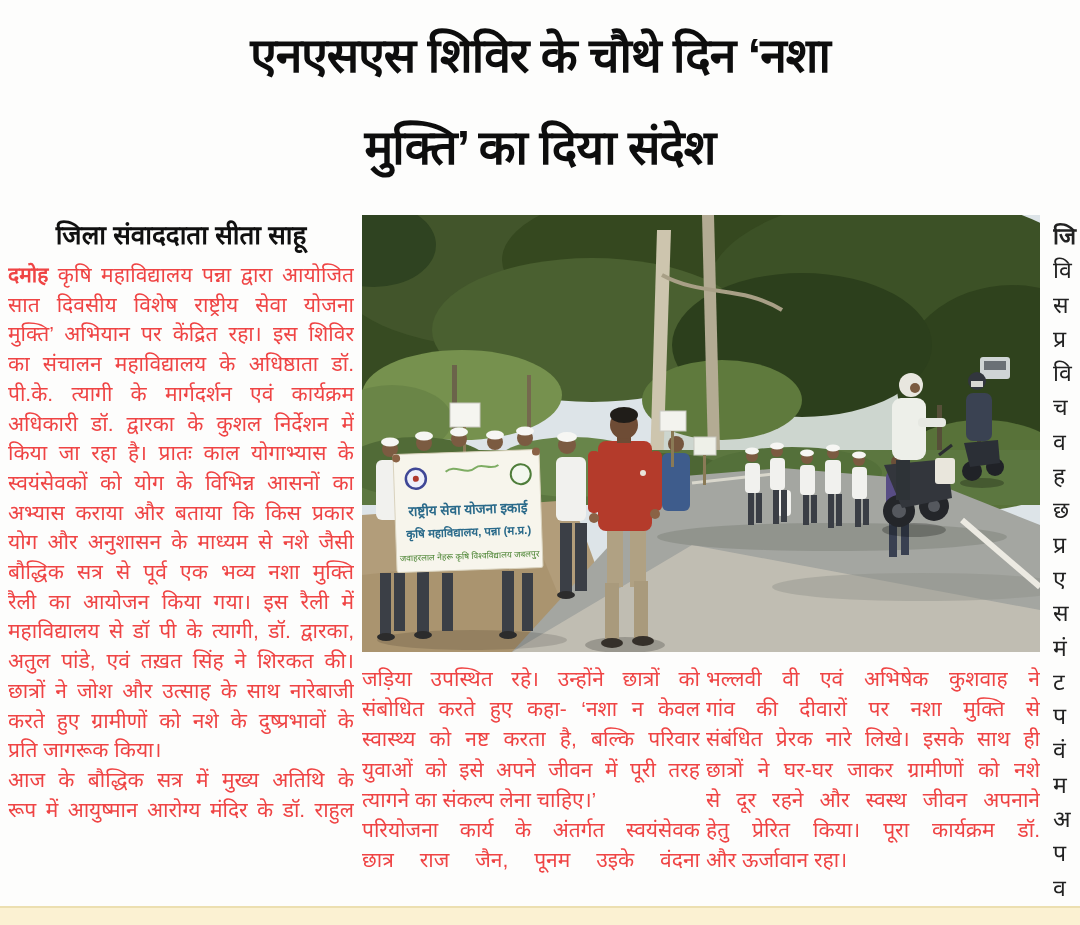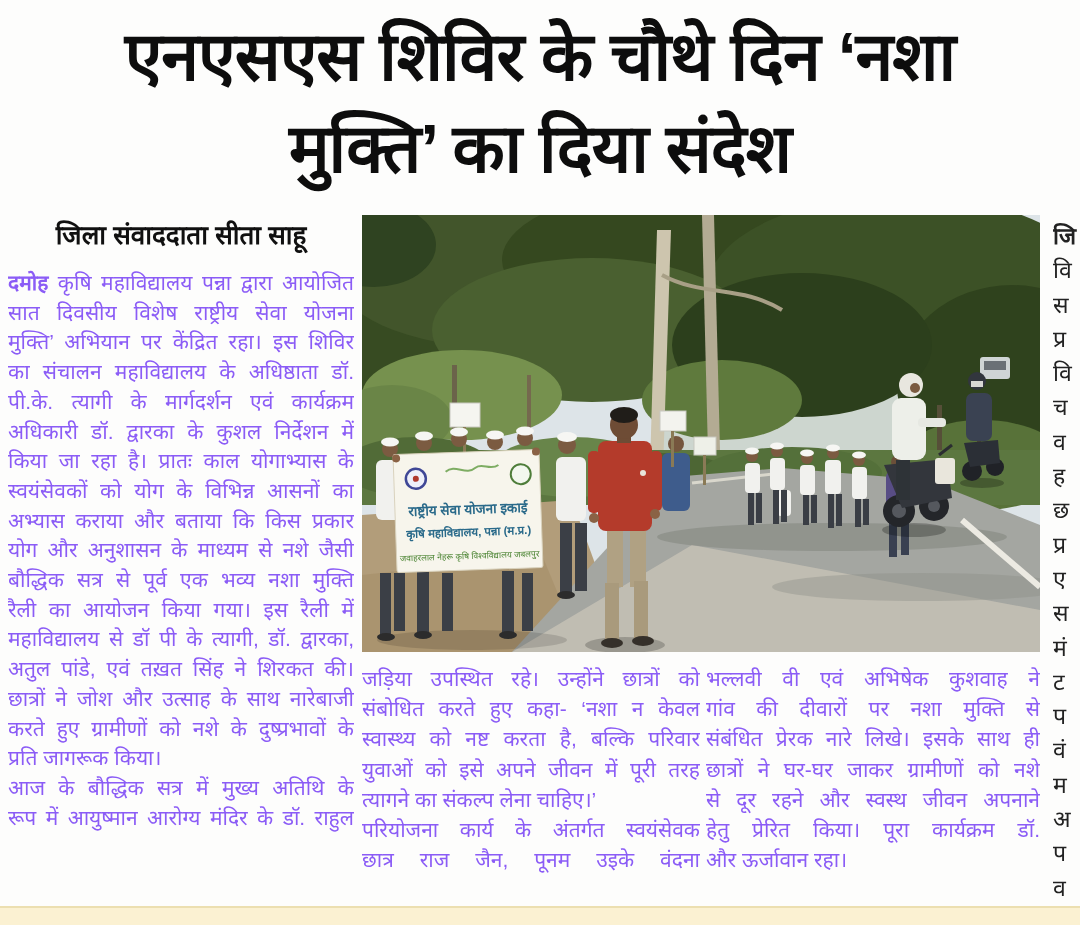--- a/index.html
+++ b/index.html
@@ -5,26 +5,26 @@
   html,body{margin:0;padding:0;background:#ffffff;}
   .page{
     position:relative;width:1080px;height:925px;overflow:hidden;
     background:#fdfdfc;color:#1b1b1b;
     font-family:"Liberation Sans","DejaVu Sans",sans-serif;
   }
   
   .headline{
     position:absolute;top:10px;left:0;width:1080px;
     text-align:center;font-weight:800;color:#0d0d0d;
-    font-size:68px;line-height:92px;letter-spacing:-1px;
+    font-size:48px;line-height:92px;letter-spacing:-1px;
   }
   
   .left-col{position:absolute;left:8px;top:216px;width:346px;}
-  .byline{font-weight:bold;font-size:26px;text-align:center;margin-bottom:16px;color:#101010;}
-  .bodytext{font-size:21px;line-height:29.7px;color:#8b5cf6;}
+  .byline{font-weight:bold;font-size:26px;text-align:center;margin-bottom:8px;color:#101010;}
+  .bodytext{font-size:21px;line-height:29.7px;color:#ef4444;}
   .jline{text-align:justify;text-align-last:justify;white-space:nowrap;overflow:hidden;}
   .jline.flush{text-align-last:left;}
   .jline b{font-weight:800;}
   
   .photo{position:absolute;left:362px;top:215px;width:678px;height:437px;overflow:hidden;background:#dde4e8;}
   .photo svg{display:block;width:100%;height:100%;}
   
   .mid-col{position:absolute;left:362px;top:664px;width:338px;}
   .right-col{position:absolute;left:706px;top:664px;width:334px;}
   .mid-col .bodytext,.right-col .bodytext{font-size:21px;line-height:30.2px;}

